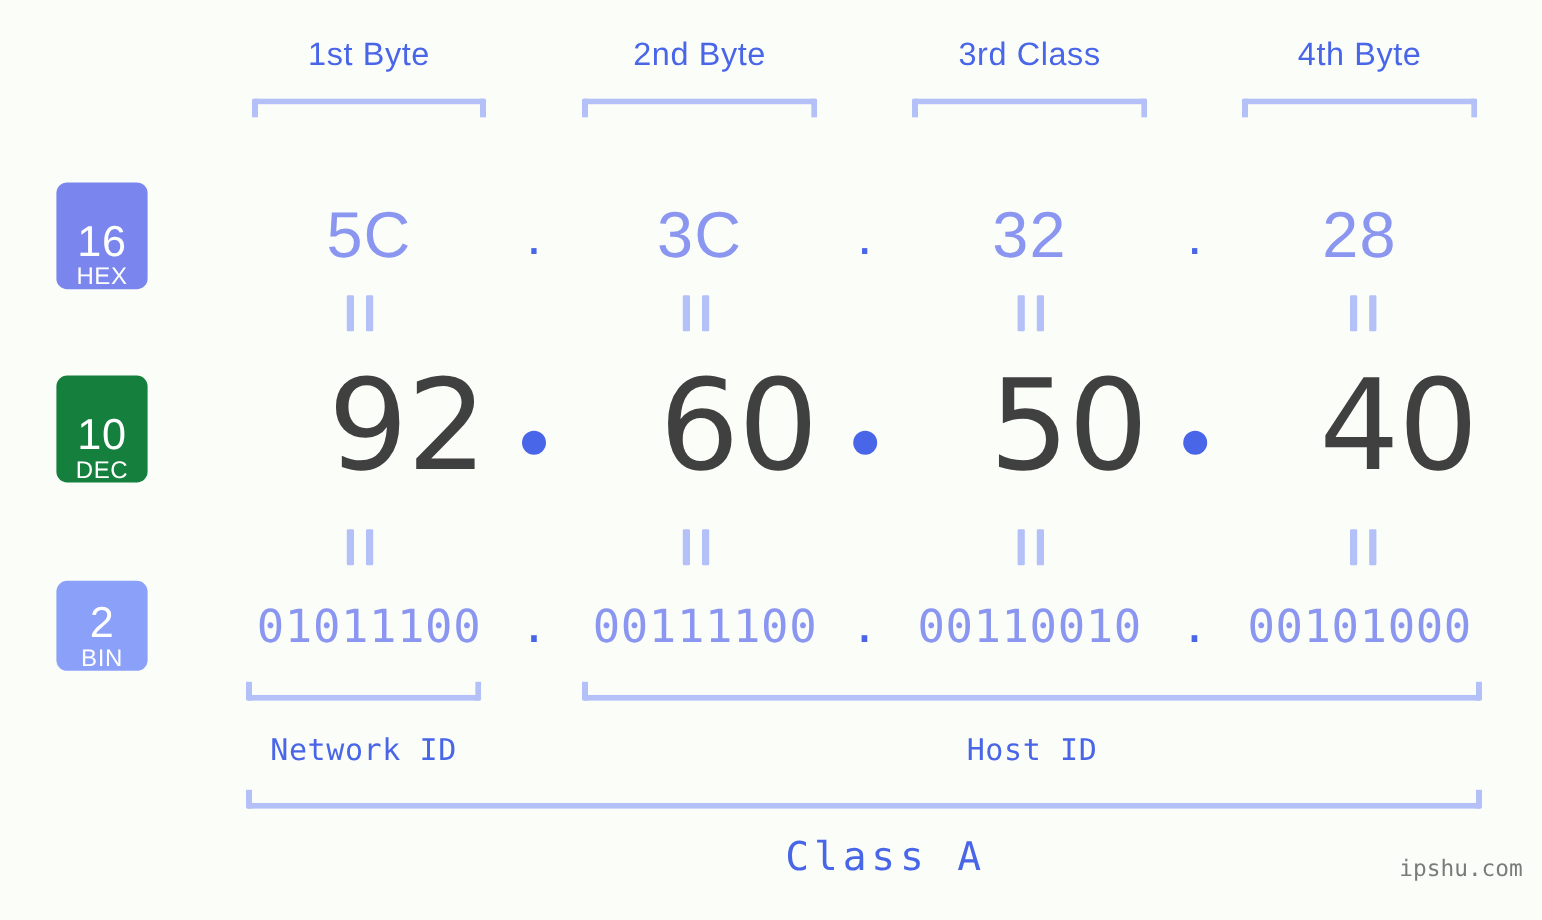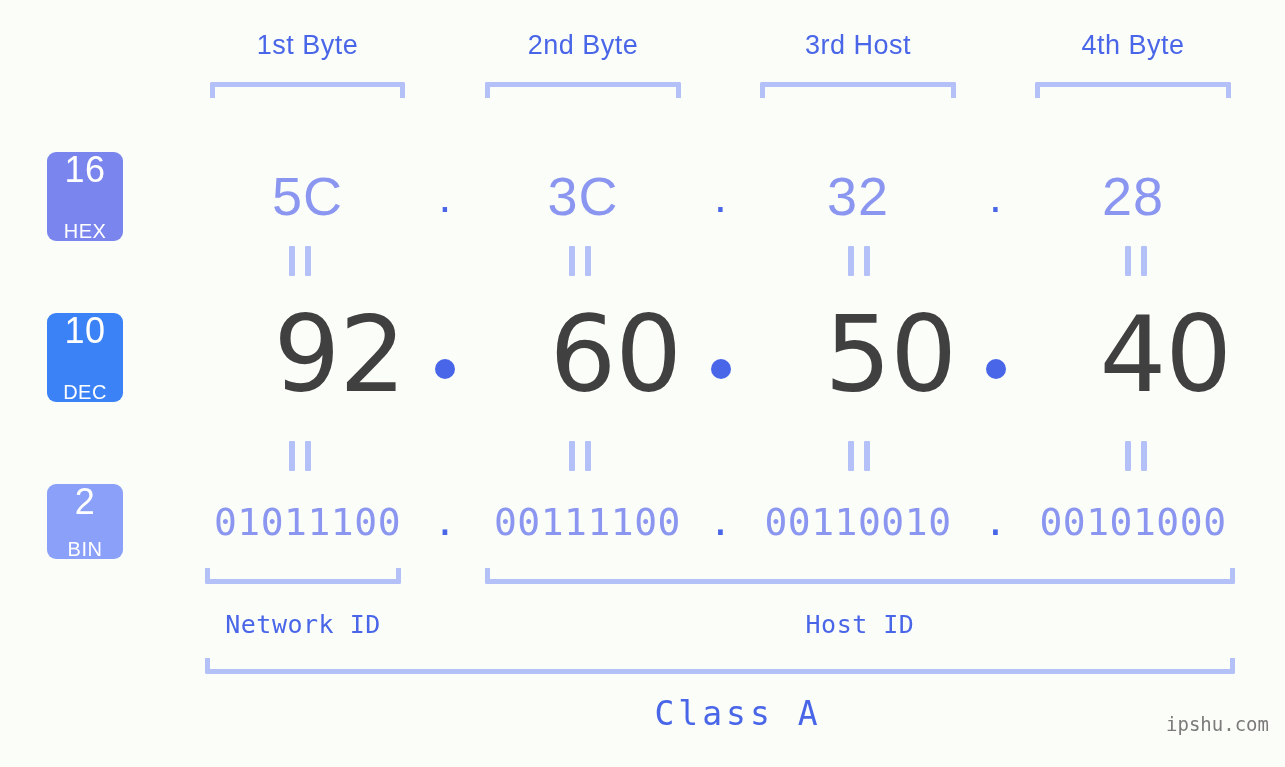--- a/index.html
+++ b/index.html
@@ -57,37 +57,37 @@
   
   .badge {
     position: absolute;
     left: 47px;
     width: 76px;
     border-radius: 9px;
     color: #ffffff;
     text-align: center;
     display: flex;
     flex-direction: column;
-    justify-content: space-between;
+    justify-content: flex-end;
     align-items: center;
     line-height: 1;
   }
   .badge .num {
     font-size: 36px;
     font-weight: 400;
     letter-spacing: 0.5px;
   }
   .badge .nm {
     font-size: 20px;
     font-weight: 400;
     letter-spacing: 0.5px;
     margin-top: 2px;
   }
   #badge-hex { top: 152px; height: 89px; background: #7a86ee; }
-  #badge-dec { top: 313px; height: 89px; background: #3b82f6; }
+  #badge-dec { top: 313px; height: 89px; background: #15803d; }
   #badge-bin { top: 484px; height: 75px; background: #8ba0f8; }
 
   
   .row {
     position: absolute;
     left: 150px;
     width: 1105px;
     display: flex;
     align-items: center;
     justify-content: flex-start;
@@ -201,21 +201,21 @@
     letter-spacing: 0px;
   }
 </style>
 </head>
 <body>
 
 <div class="stage">
 
   <div class="byte-label" style="left:210px;width:195px;">1st Byte</div>
   <div class="byte-label" style="left:485px;width:196px;">2nd Byte</div>
-  <div class="byte-label" style="left:760px;width:196px;">3rd Host</div>
+  <div class="byte-label" style="left:760px;width:196px;">3rd Class</div>
   <div class="byte-label" style="left:1035px;width:196px;">4th Byte</div>
 
   <div class="bracket-top" style="left:210px;top:82px;width:195px;"></div>
   <div class="bracket-top" style="left:485px;top:82px;width:196px;"></div>
   <div class="bracket-top" style="left:760px;top:82px;width:196px;"></div>
   <div class="bracket-top" style="left:1035px;top:82px;width:196px;"></div>
 
   <div class="badge" id="badge-hex">
     <span class="num">16</span>
     <span class="nm">HEX</span>

